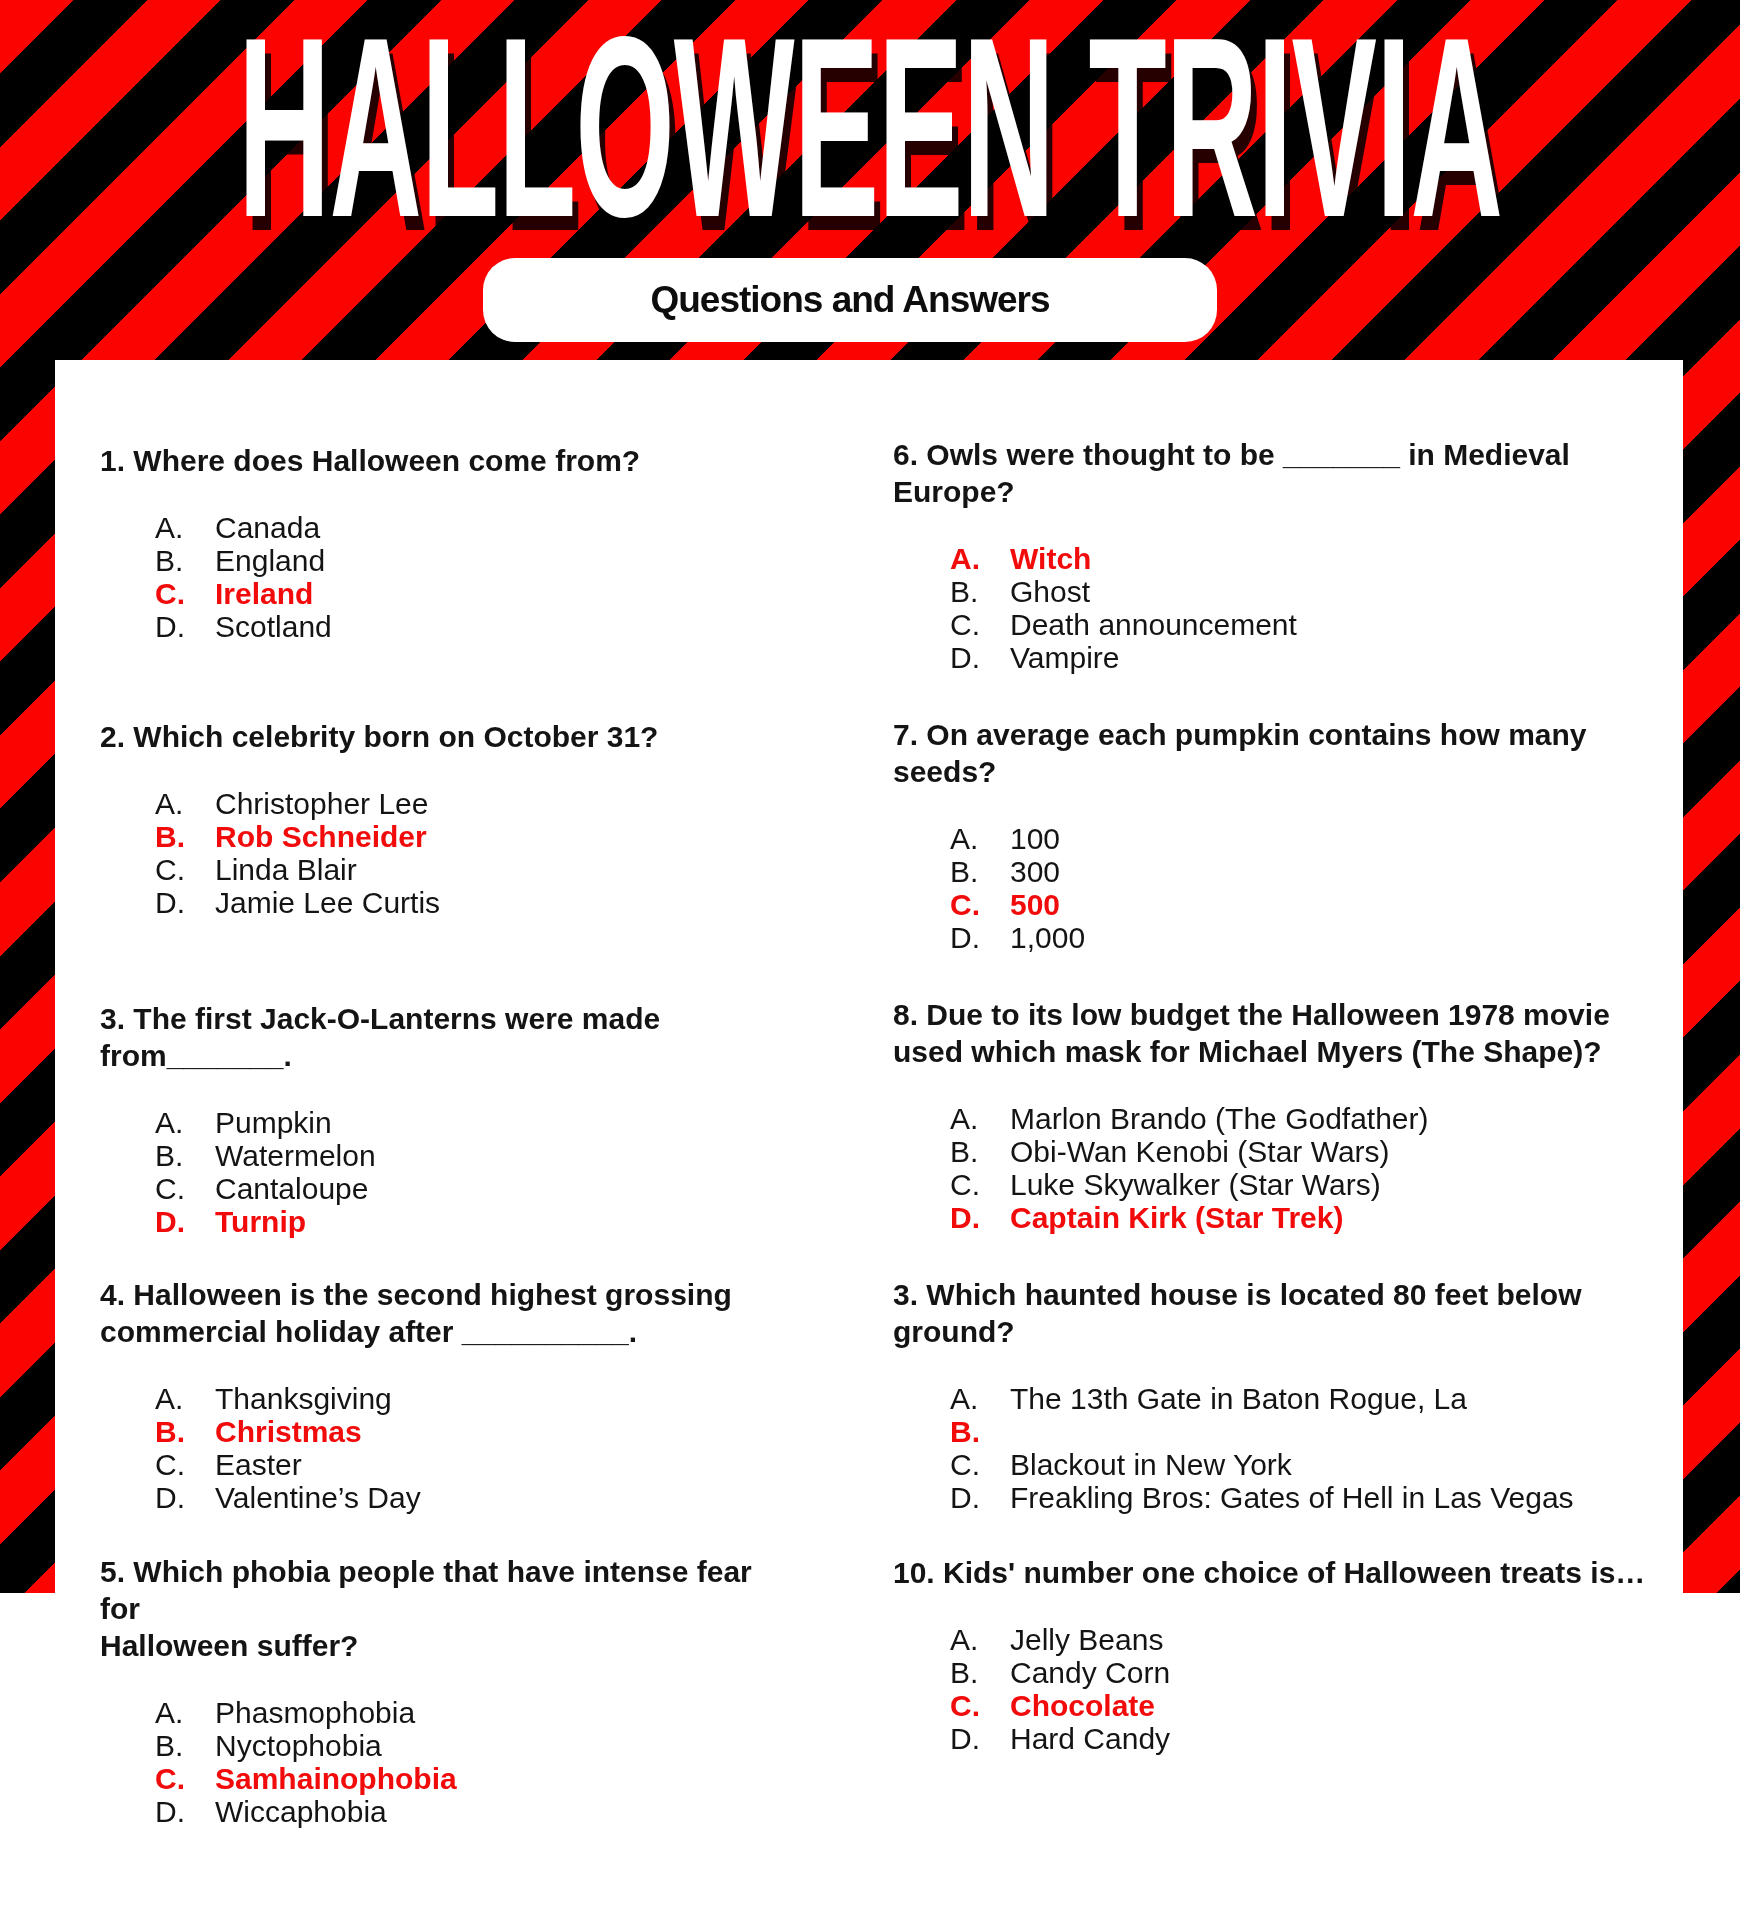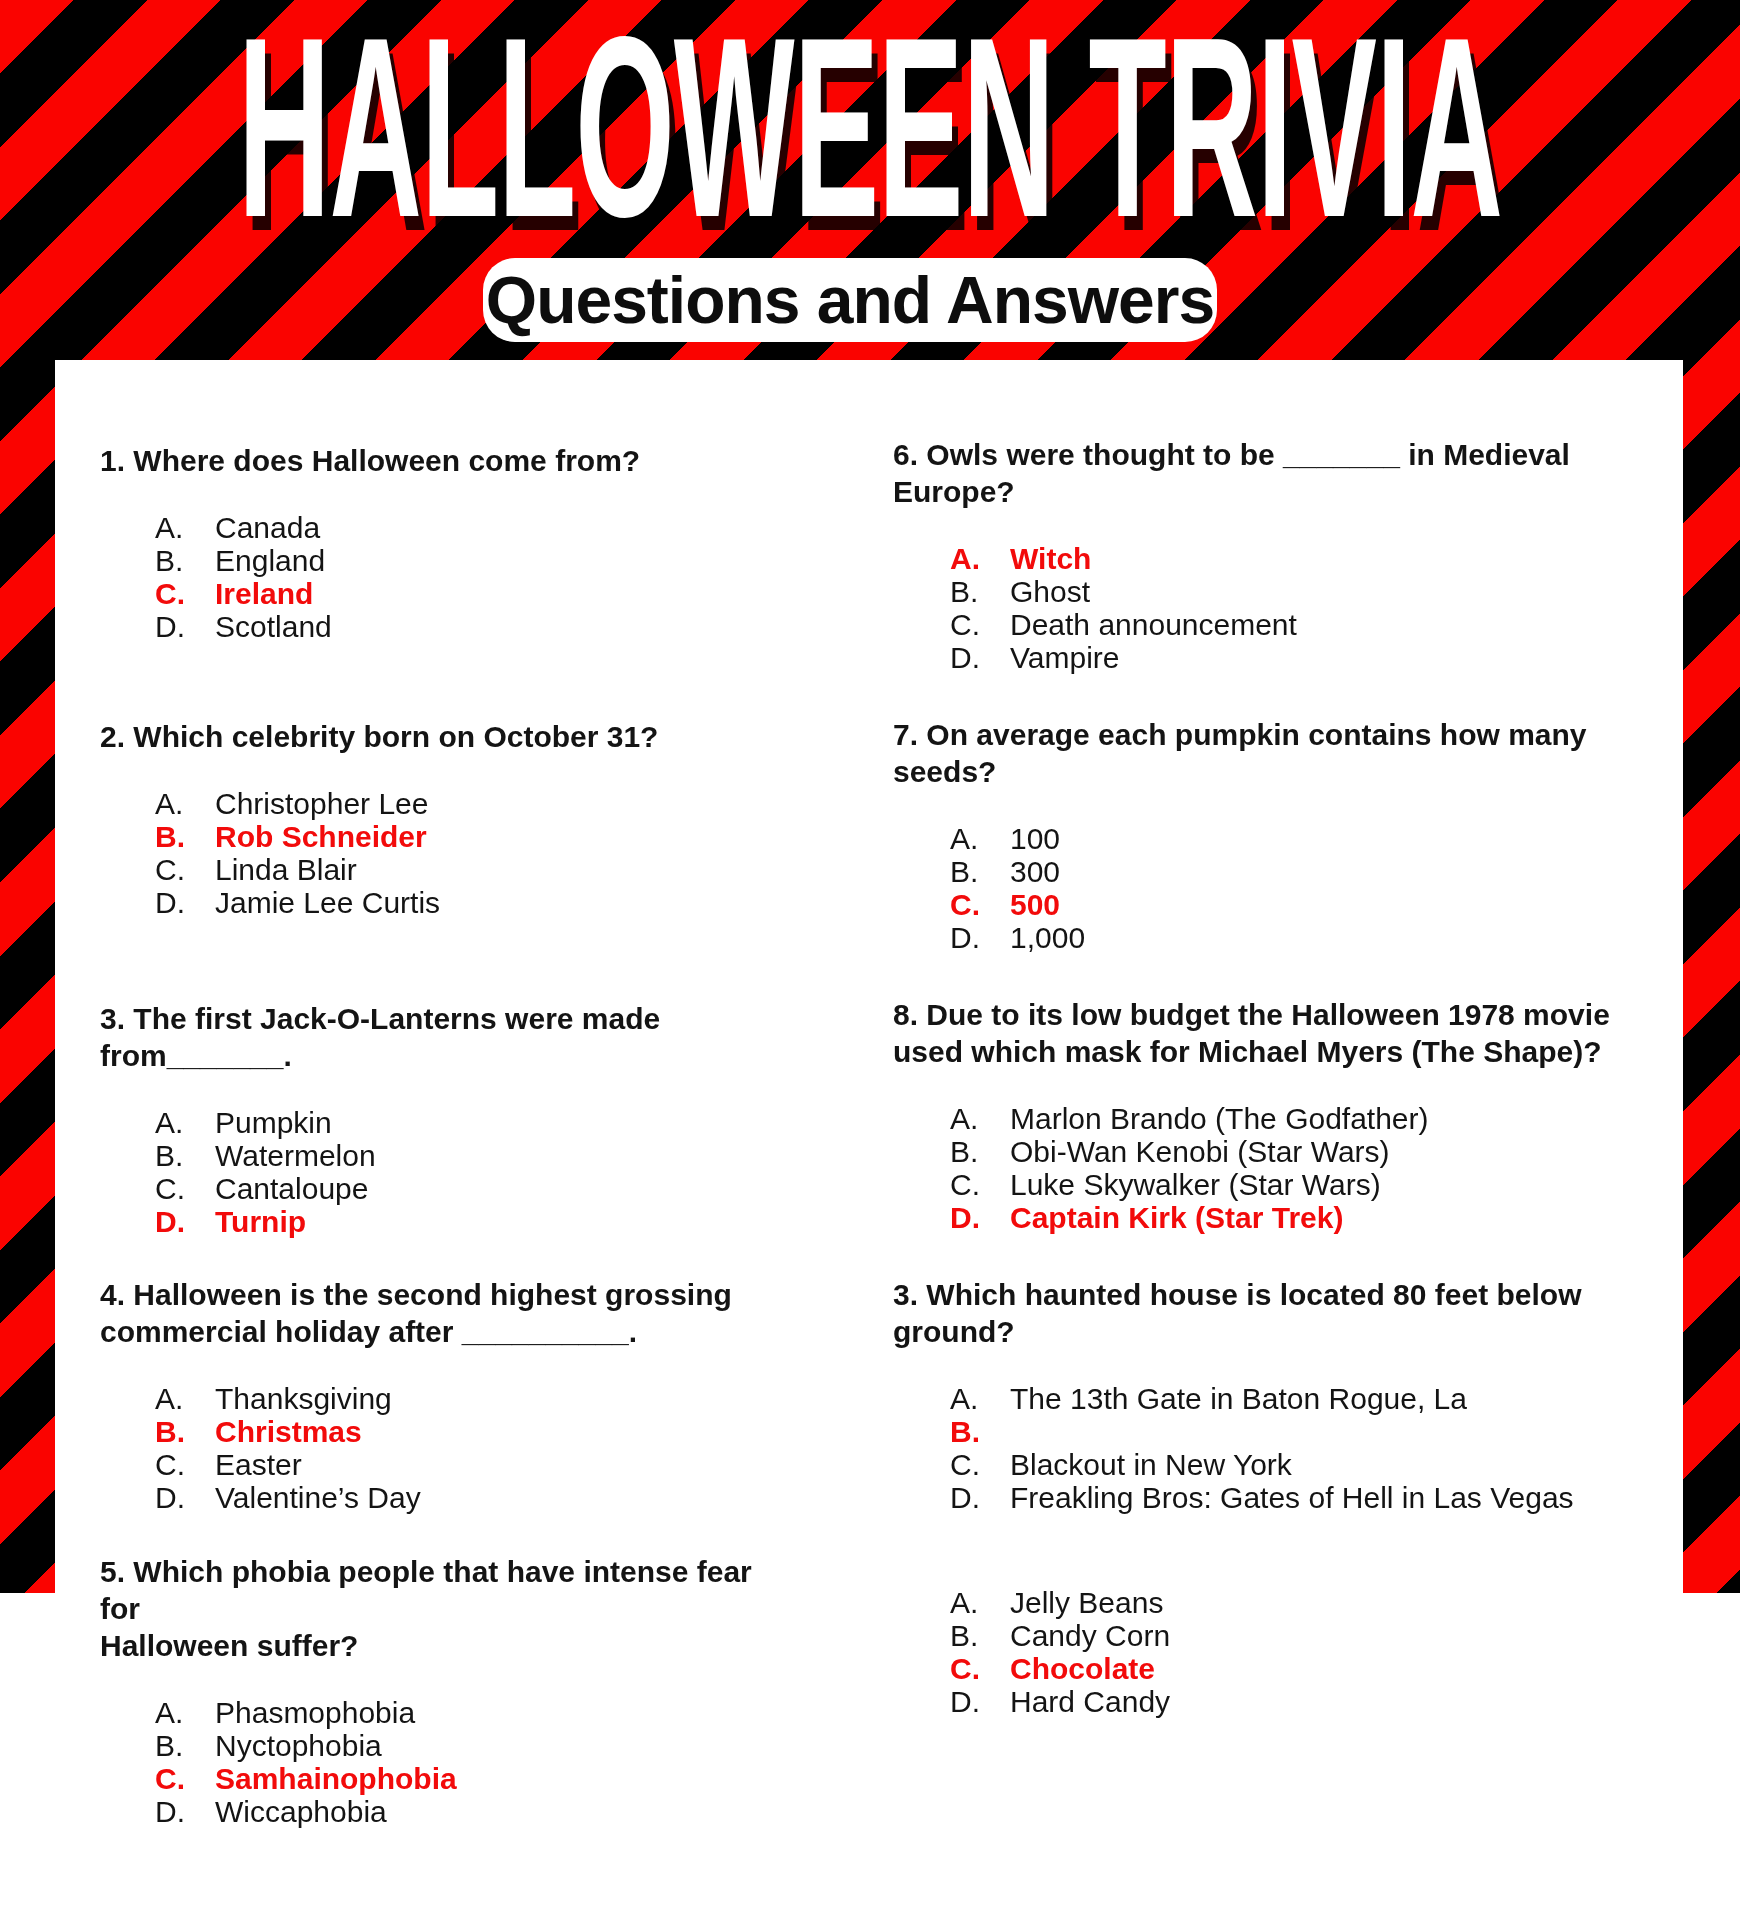--- a/index.html
+++ b/index.html
@@ -27,21 +27,21 @@
     color:#ffffff;
     transform:scaleY(2.0);
     transform-origin:50% 0%;
     text-shadow:6px 7px 0 rgba(0,0,0,0.85);
     white-space:nowrap;
   }
   .badge{
     position:absolute;left:483px;top:258px;width:734px;height:84px;
     background:#ffffff;border-radius:32px;
     display:flex;align-items:center;justify-content:center;
-    font-weight:bold;font-size:66px;letter-spacing:-1px;color:#0d0d0d;
+    font-weight:bold;font-size:37px;letter-spacing:-1px;color:#0d0d0d;
   }
   .panel{
     position:absolute;left:55px;top:360px;width:1628px;height:1515px;
     background:#ffffff;
   }
   .q{position:absolute;}
   .cL{left:45px;width:700px;}
   .cR{left:838px;width:775px;}
   .qt{
     margin:0;font-size:30px;line-height:37px;font-weight:bold;
@@ -265,20 +265,21 @@
             <span class="otext">Blackout in New York</span>
           </div>
         <div class="opt">
             <span class="letter">D.</span>
             <span class="otext">Freakling Bros: Gates of Hell in Las Vegas</span>
           </div>
       </div>
     </section>
 
     <section class="q cR" style="top:1194px">
+      <h2 class="qt">10. Kids' number one choice of Halloween treats is…</h2>
       <div class="opts">
         <div class="opt">
             <span class="letter">A.</span>
             <span class="otext">Jelly Beans</span>
           </div>
         <div class="opt">
             <span class="letter">B.</span>
             <span class="otext">Candy Corn</span>
           </div>
         <div class="opt correct">

